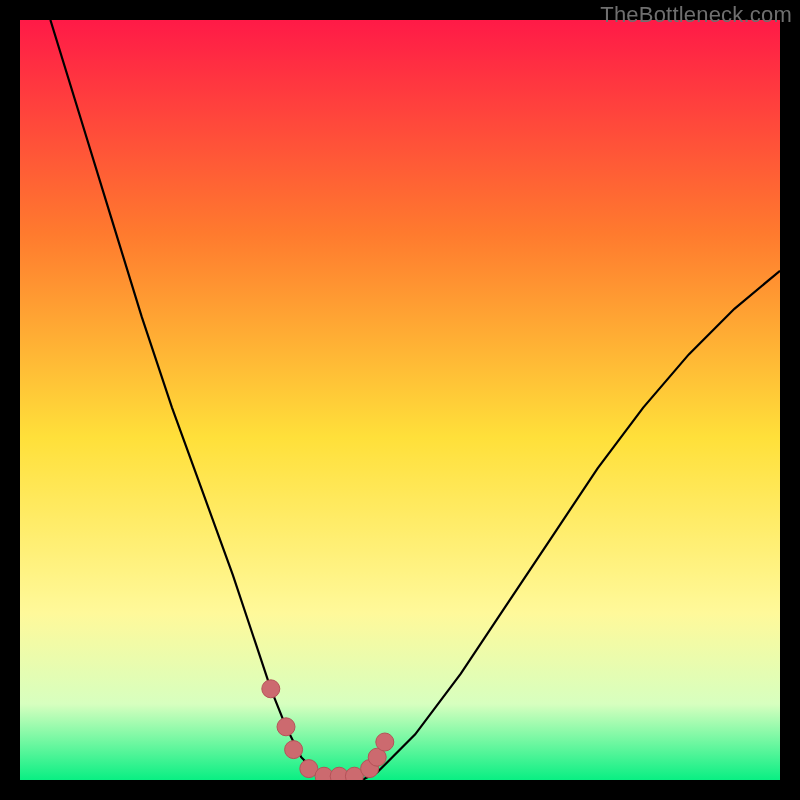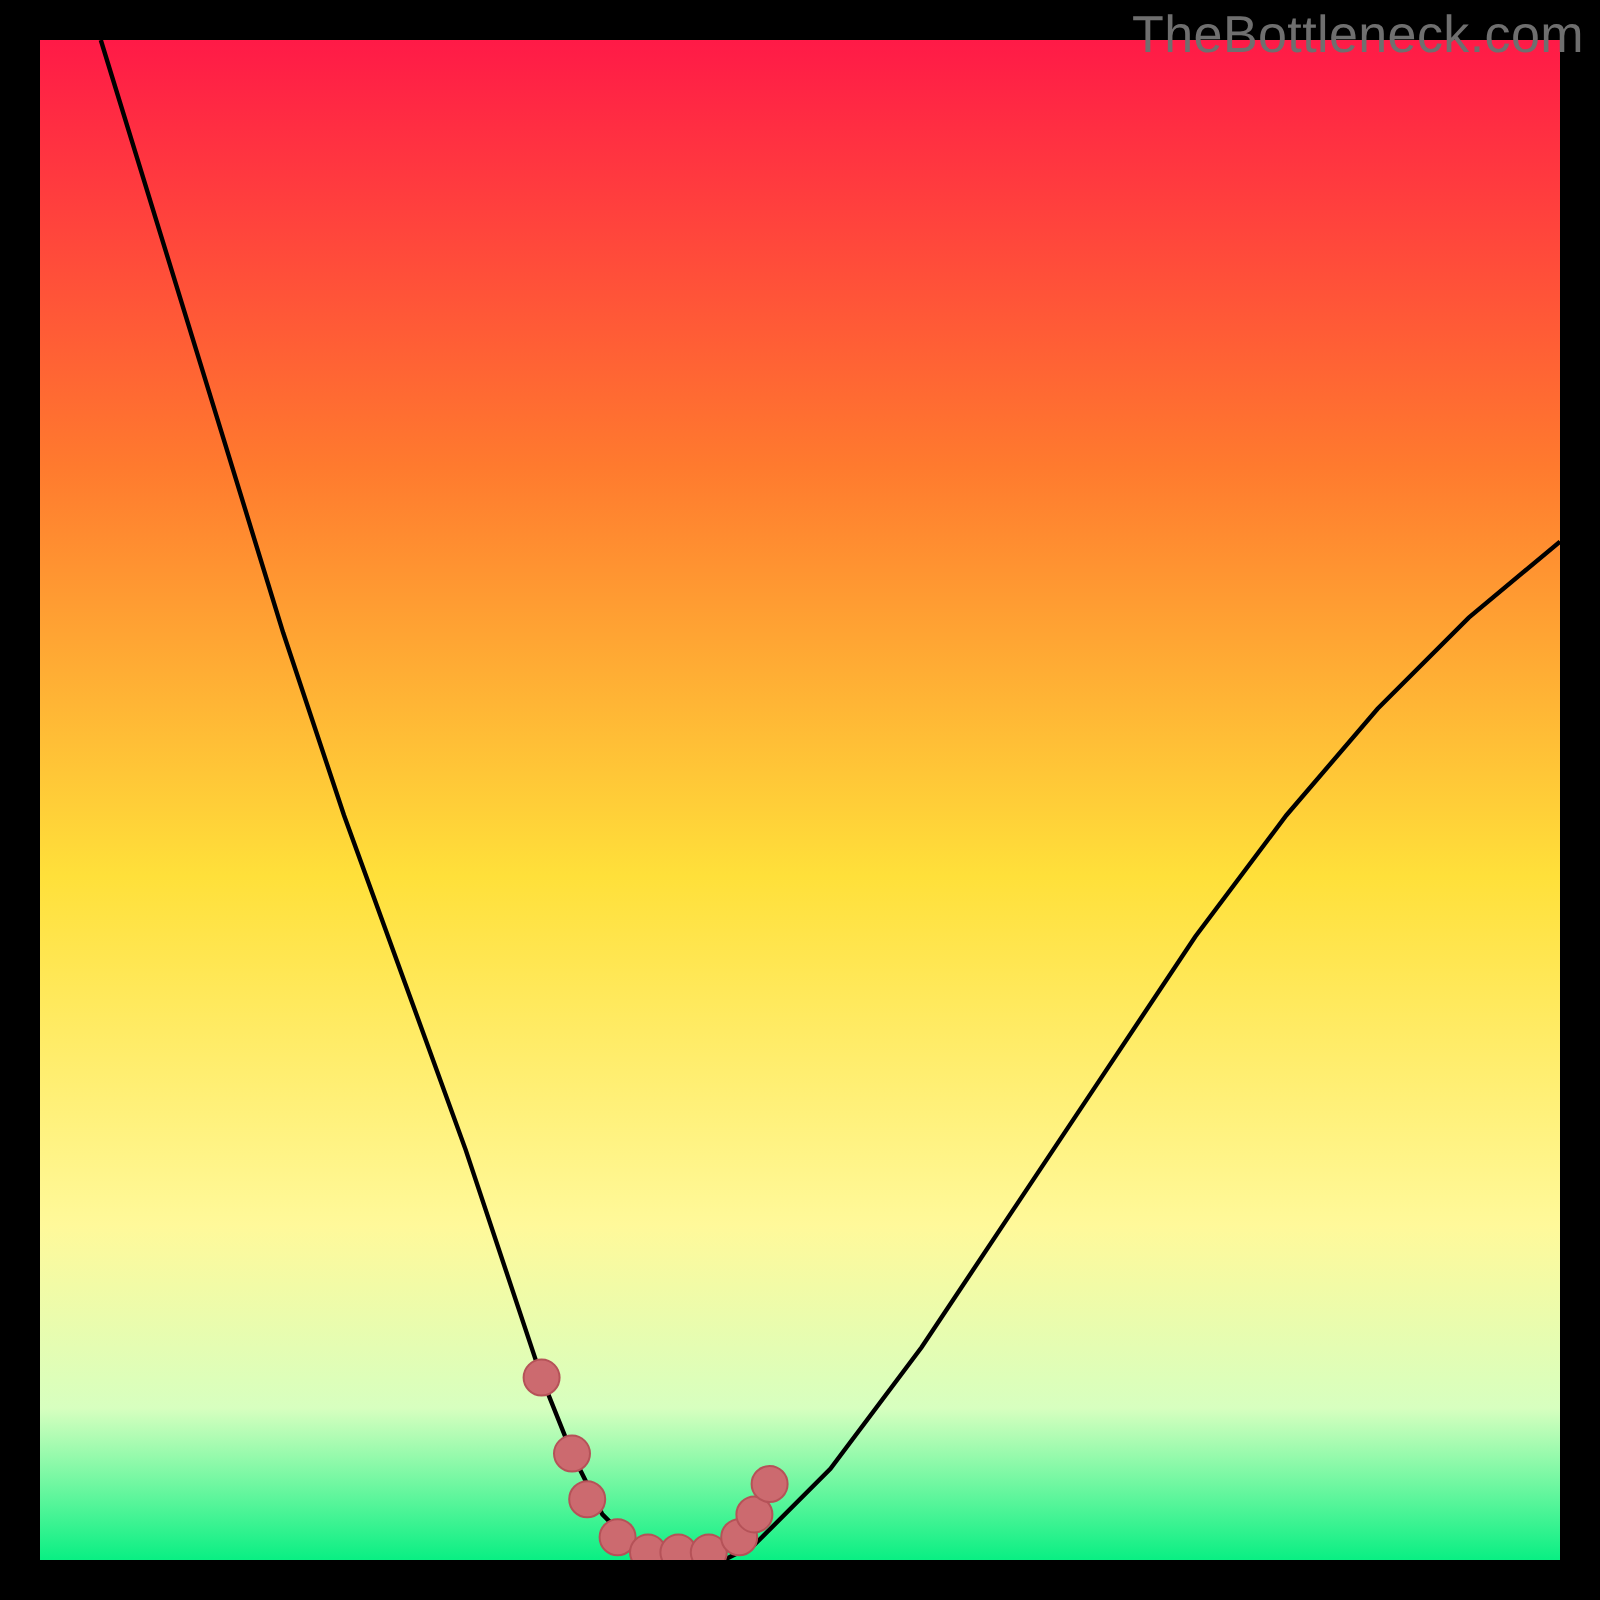--- a/index.html
+++ b/index.html
@@ -24,21 +24,21 @@
     left: 0;
     top: 0;
     width: 760px;
     height: 760px;
   }
   .watermark {
     position: absolute;
     top: 2px;
     right: 8px;
     color: #6f6f6f;
-    font-size: 26px;
+    font-size: 22px;
     letter-spacing: 0.2px;
     font-weight: 500;
   }
   svg { display: block; }
 </style>
 </head>
 <body>
 
 <div class="frame">
   <svg class="plot-area" viewBox="0 0 760 760">

